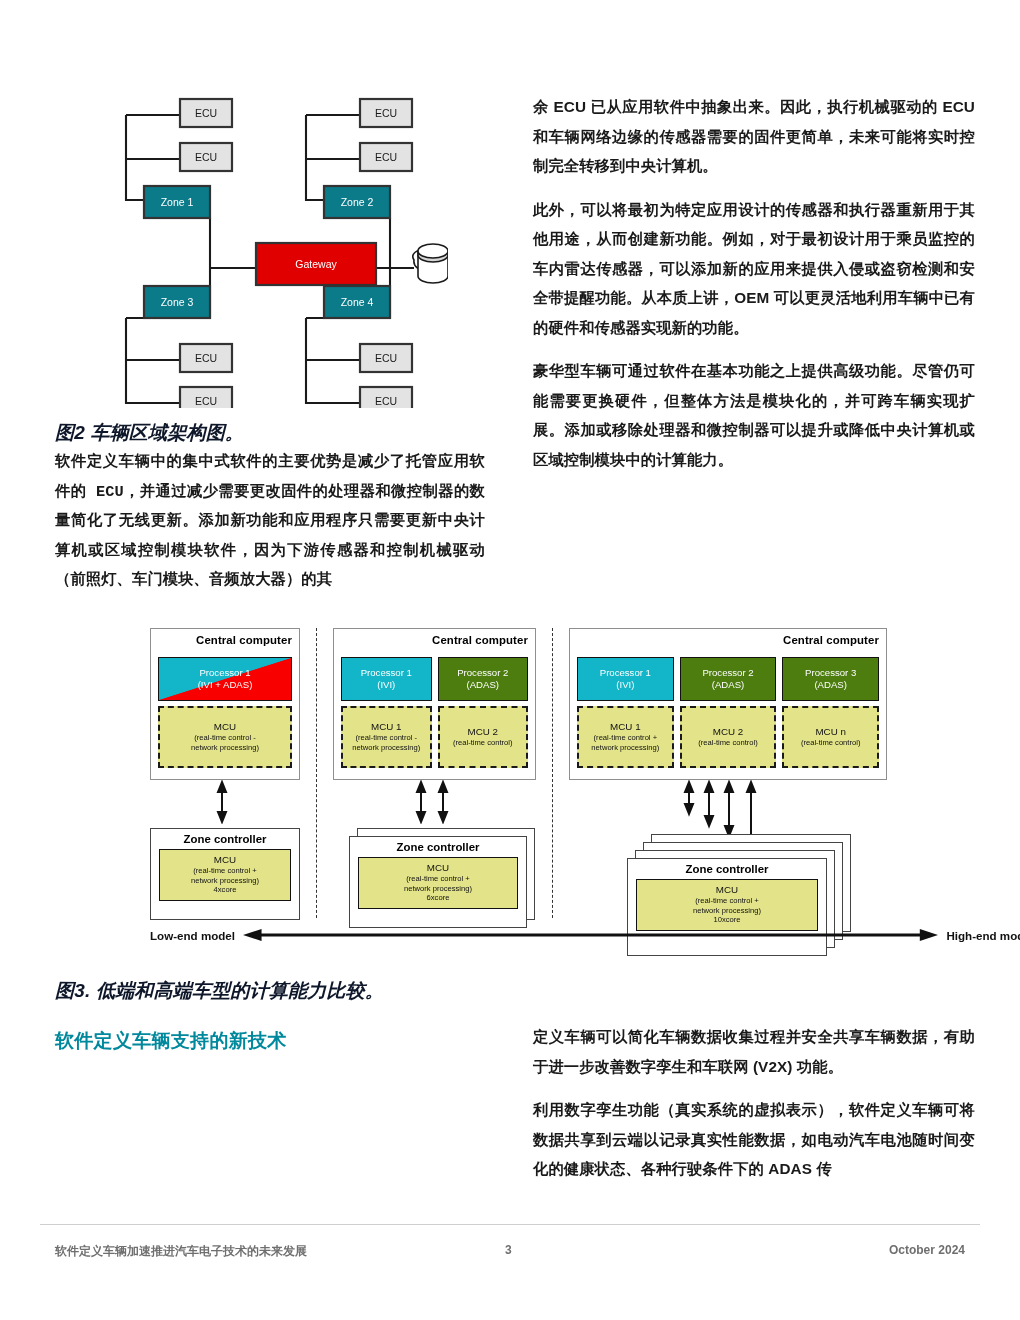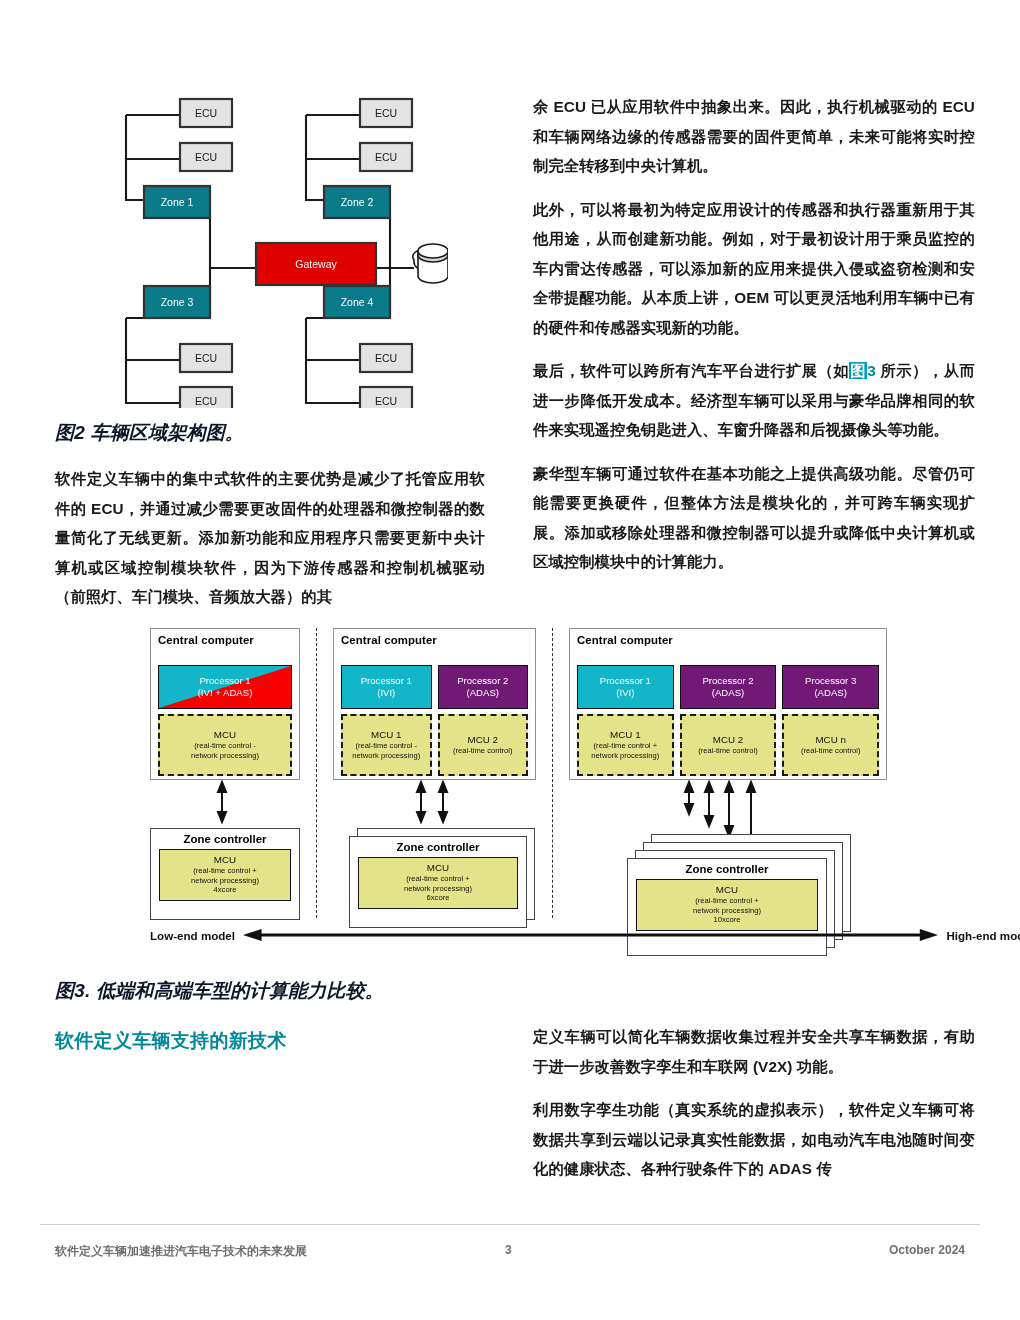--- a/index.html
+++ b/index.html
@@ -93,44 +93,44 @@
     margin: 0 16px;
   }
 
   .cc-box {
     border: 1px solid #8f8f8f;
     background: #ffffff;
     padding: 5px 7px 8px 7px;
     box-sizing: border-box;
   }
   .cc-title {
-    text-align: left;
+    text-align: right;
     font-size: 11.4px;
     font-weight: 700;
     color: #000;
-    margin-bottom: 19px;
+    margin-bottom: 11px;
     letter-spacing: .1px;
   }
   .proc-row { display: flex; gap: 6px; }
   .proc-col { flex: 1; display: flex; flex-direction: column; }
   .proc {
     border: 1.5px solid #111;
     height: 44px;
     display: flex;
     flex-direction: column;
     align-items: center;
     justify-content: center;
     color: #ffffff;
     font-size: 9.6px;
     line-height: 12.4px;
     text-align: center;
     box-sizing: border-box;
   }
   .proc.ivi   { background: #13b5c8; }
-  .proc.adas  { background: #701a75; }
+  .proc.adas  { background: #4d7c0f; }
   .proc.split {
     background: linear-gradient(to bottom right, #13b5c8 0%, #13b5c8 49.5%, #f80000 50.5%, #f80000 100%);
   }
   .mcu {
     margin-top: 5px;
     border: 2px dashed #1a1a1a;
     background: #e3e48a;
     min-height: 50px;
     display: flex;
     flex-direction: column;
@@ -285,28 +285,27 @@
         <ellipse cx="315" cy="167" rx="15" ry="7" fill="#d6d6d6"></ellipse>
         <ellipse cx="315" cy="163" rx="15" ry="7" fill="#ffffff"></ellipse>
       </g>
     </svg>
   </div>
 
   <div class="col-left" style="top:420px;">
     <p class="fig-caption"><span class="num">图2</span><span> 车辆区域架构图。</span></p>
   </div>
 
-  <div class="col-left" style="top:464px;">
+  <div class="col-left" style="top:448px;font-family:Liberation Mono, monospace;">
     <p class="body-p">软件定义车辆中的集中式软件的主要优势是减少了托管应用软件的 ECU，并通过减少需要更改固件的处理器和微控制器的数量简化了无线更新。添加新功能和应用程序只需要更新中央计算机或区域控制模块软件，因为下游传感器和控制机械驱动（前照灯、车门模块、音频放大器）的其</p>
   </div>
 
   <div class="col-right" style="top:92px;">
     <p class="body-p">余 ECU 已从应用软件中抽象出来。因此，执行机械驱动的 ECU 和车辆网络边缘的传感器需要的固件更简单，未来可能将实时控制完全转移到中央计算机。</p>
     <p class="body-p">此外，可以将最初为特定应用设计的传感器和执行器重新用于其他用途，从而创建新功能。例如，对于最初设计用于乘员监控的车内雷达传感器，可以添加新的应用来提供入侵或盗窃检测和安全带提醒功能。从本质上讲，OEM 可以更灵活地利用车辆中已有的硬件和传感器实现新的功能。</p>
-    <p class="body-p"><span>最后，软件可以跨所有汽车平台进行扩展（如</span><span class="xref">图</span><span class="xref-num">3</span><span> 所示），从而进一步降低开发成本。经济型车辆可以采用与豪华品牌相同的软件来实现遥控免钥匙进入、车窗升降器和后视摄像头等功能。</span></p>
     <p class="body-p">豪华型车辆可通过软件在基本功能之上提供高级功能。尽管仍可能需要更换硬件，但整体方法是模块化的，并可跨车辆实现扩展。添加或移除处理器和微控制器可以提升或降低中央计算机或区域控制模块中的计算能力。</p>
   </div>
 
   <div id="fig3">
     <div class="f3-panels">
 
       <div class="f3-panel p1">
         <div class="cc-box" style="height:152px;">
           <div class="cc-title">Central computer</div>
           <div class="proc-row">

